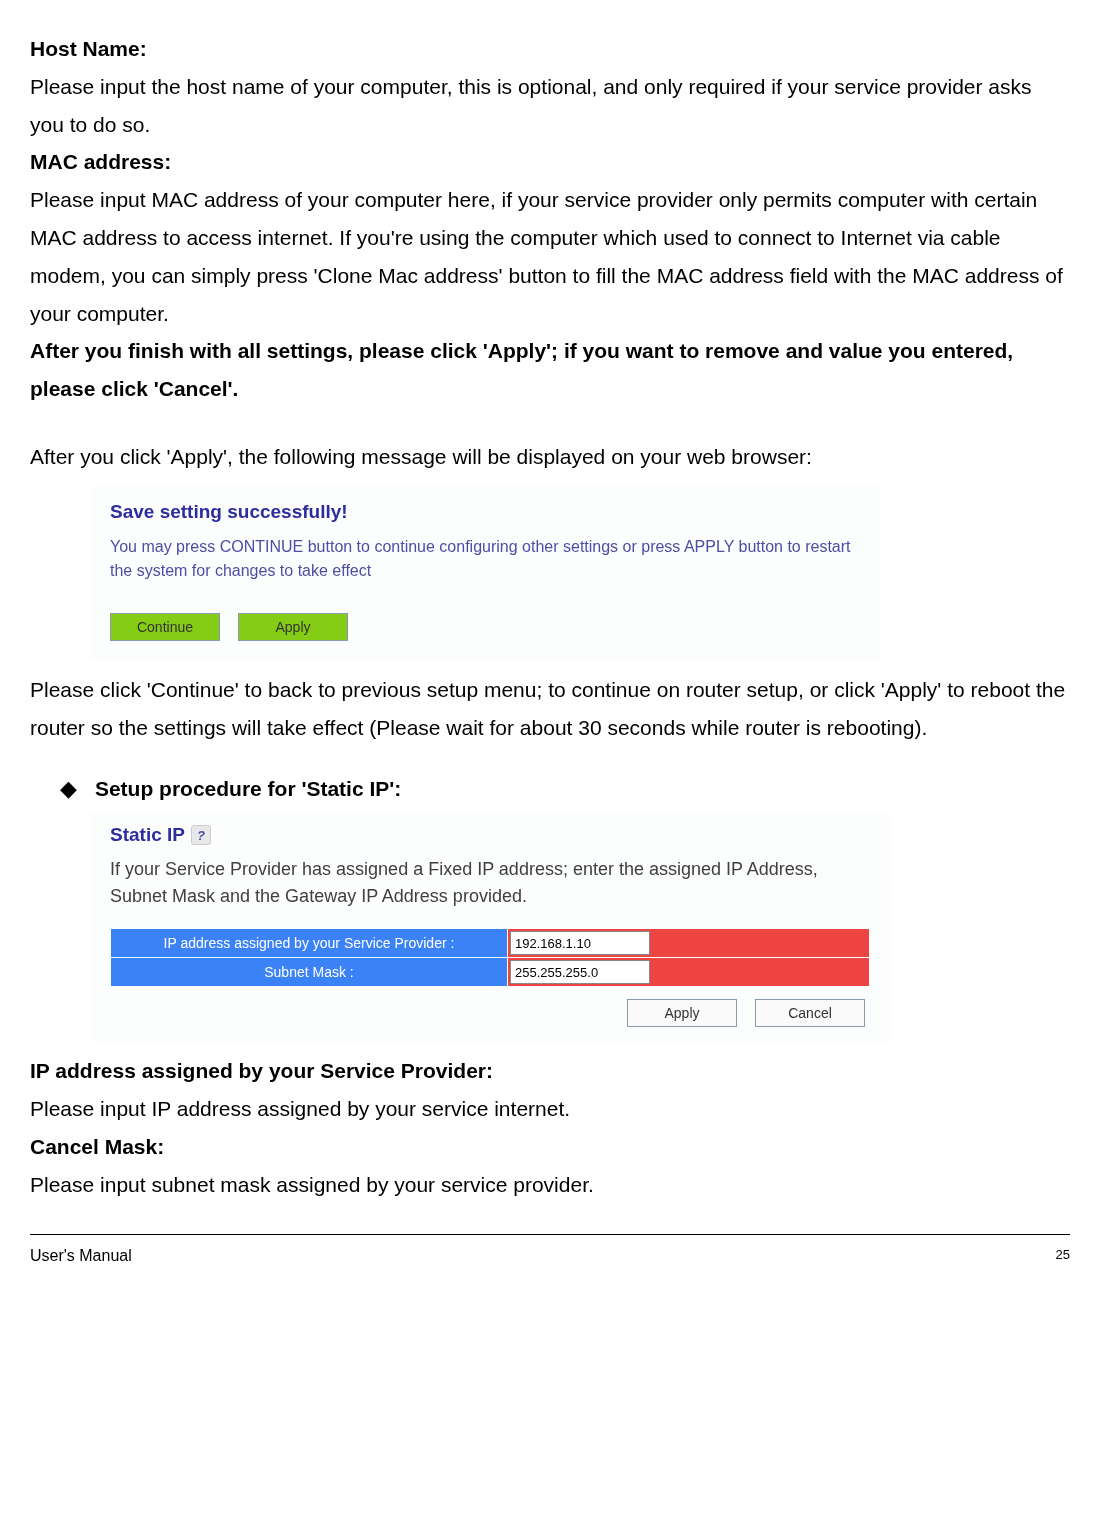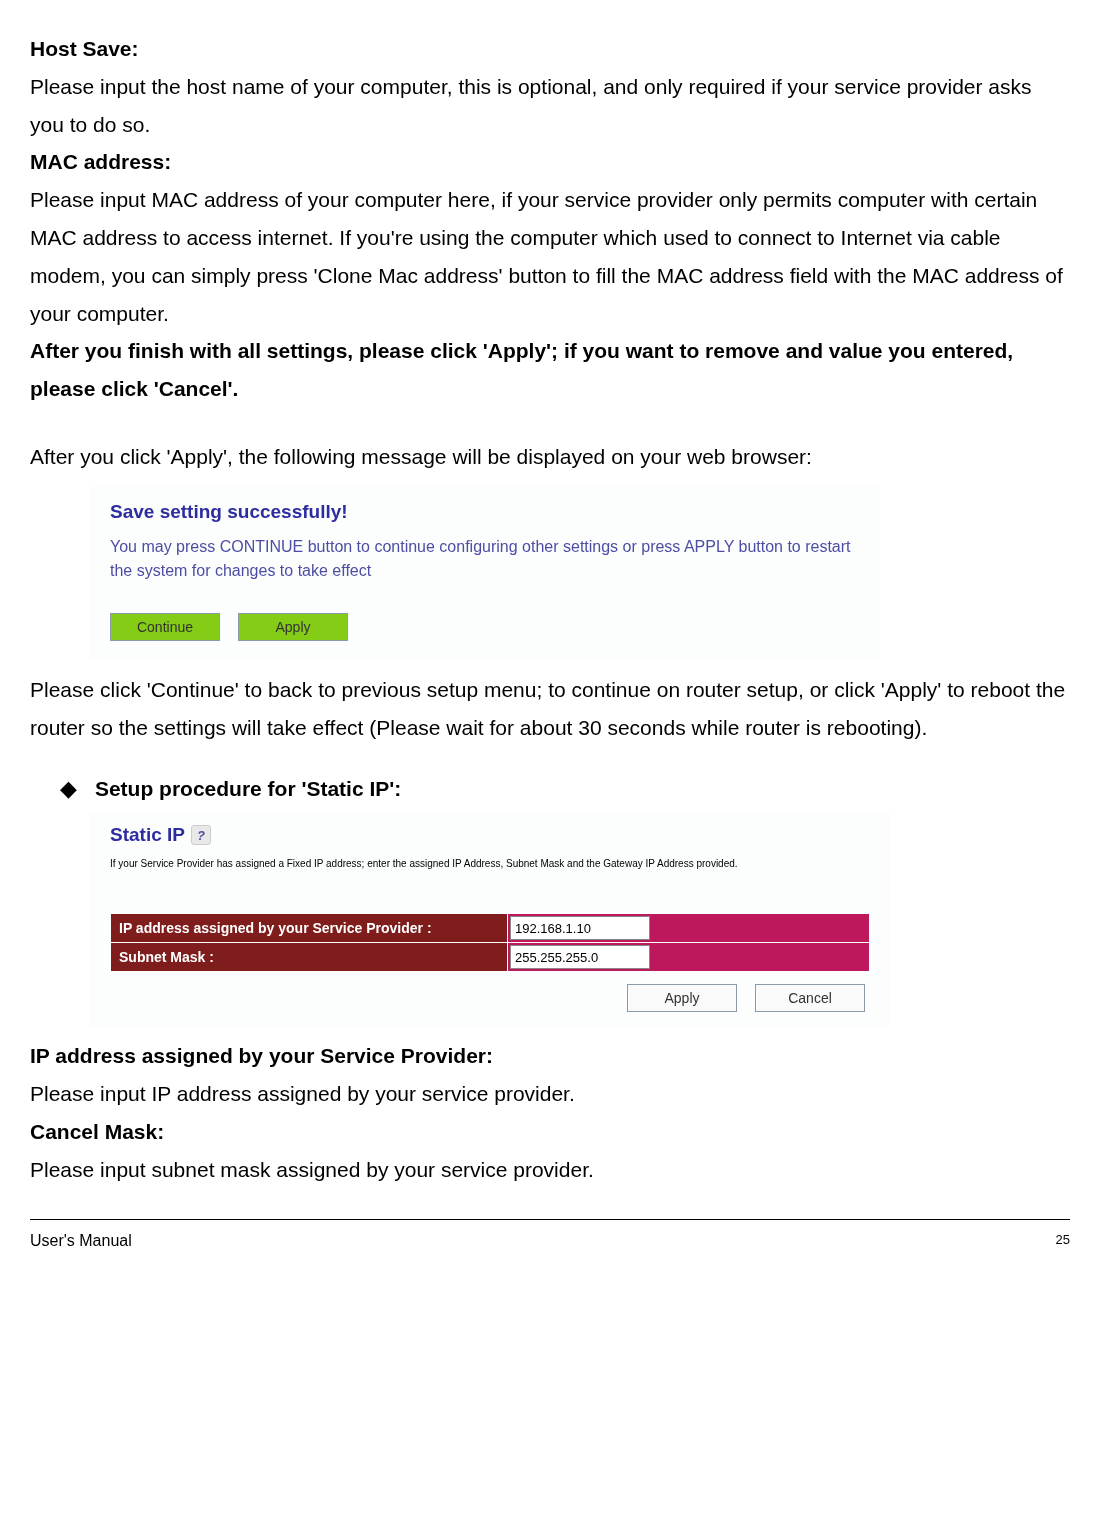--- a/index.html
+++ b/index.html
@@ -89,41 +89,41 @@
       border-radius: 3px;
       display: inline-flex;
       align-items: center;
       justify-content: center;
       font-size: 13px;
       font-weight: bold;
       font-style: italic;
       color: #4d4da5;
     }
     .static-ip-desc {
-      color: #000000;
-      font-size: 10px;
+      color: #404040;
+      font-size: 18px;
       line-height: 1.5;
-      margin-bottom: 42px;
+      margin-bottom: 18px;
     }
     .form-table {
       width: 100%;
       border-collapse: collapse;
     }
     .form-table td.label {
-      background: #7f1d1d;
+      background: #3b82f6;
       color: white;
       font-size: 14px;
-      font-weight: bold;
-      text-align: left;
+      font-weight: normal;
+      text-align: center;
       padding: 3px 8px;
       border: 1px solid #fcfdfd;
       width: 380px;
     }
     .form-table td.field {
-      background: #be185d;
+      background: #ef4444;
       padding: 2px 0 2px 2px;
       border: 1px solid #fcfdfd;
     }
     .form-input {
       width: 130px;
       height: 20px;
       border: 1px solid #888;
       font-size: 13px;
       padding: 1px 4px;
       background: white;
@@ -160,21 +160,21 @@
     .footer-right {
       font-size: 13px;
     }
   </style>
 </head>
 <body>
 
 <div class="page">
 
   <div class="body-text">
-    <span class="bold">Host Save:</span><br>
+    <span class="bold">Host Name:</span><br>
     <span>Please input the host name of your computer, this is optional, and only required if your service provider asks you to do so.</span><br>
     <span class="bold">MAC address:</span><br>
     <span>Please input MAC address of your computer here, if your service provider only permits computer with certain MAC address to access internet. If you're using the computer which used to connect to Internet via cable modem, you can simply press 'Clone Mac address' button to fill the MAC address field with the MAC address of your computer.</span><br>
     <span class="bold">After you finish with all settings, please click 'Apply'; if you want to remove and value you entered, please click 'Cancel'.</span>
   </div>
 
   <div class="body-text" style="margin-top:30px;">
     <span>After you click 'Apply', the following message will be displayed on your web browser:</span>
   </div>
 
@@ -215,21 +215,21 @@
     </tbody>
       </table>
     <div class="form-buttons">
       <div class="form-btn">Apply</div>
       <div class="form-btn">Cancel</div>
     </div>
   </div>
 
   <div class="body-text">
     <span class="bold">IP address assigned by your Service Provider:</span><br>
-    <span>Please input IP address assigned by your service provider.</span><br>
+    <span>Please input IP address assigned by your service internet.</span><br>
     <span class="bold">Cancel Mask:</span><br>
     <span>Please input subnet mask assigned by your service provider.</span>
   </div>
 
   <div class="footer">
     <span class="footer-left">User's Manual</span>
     <span class="footer-right">25</span>
   </div>
 
 </div>

